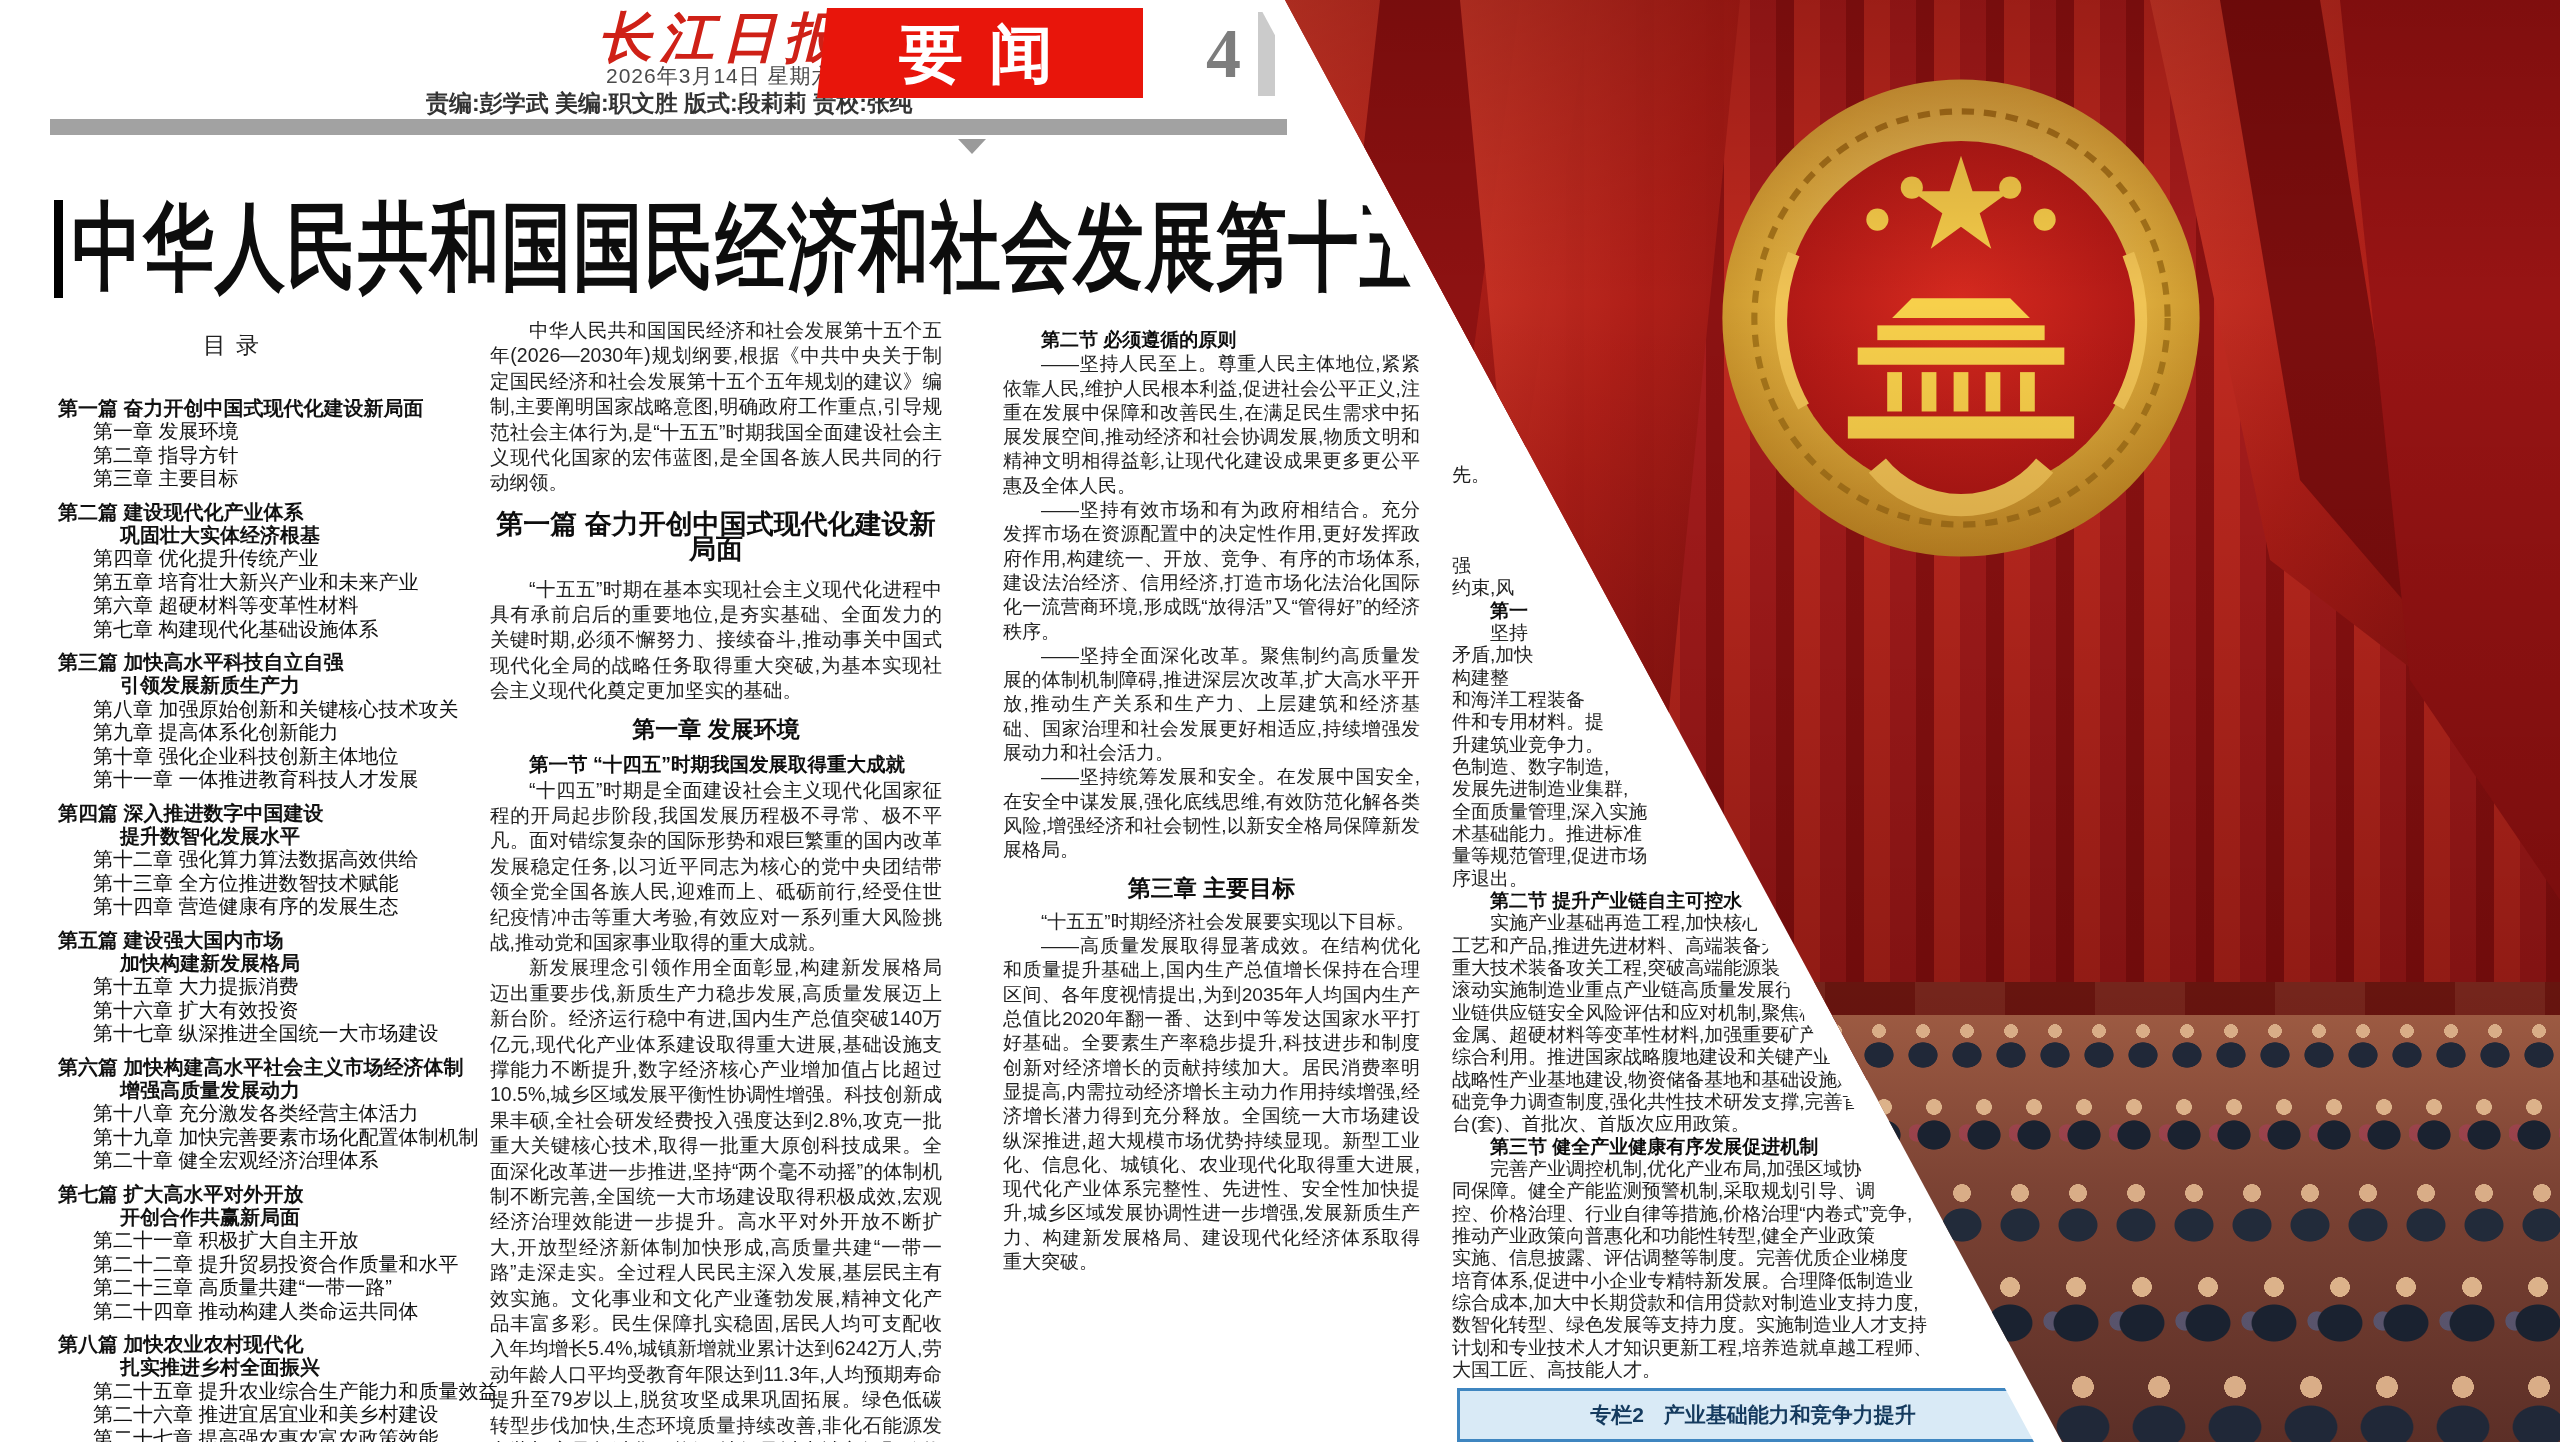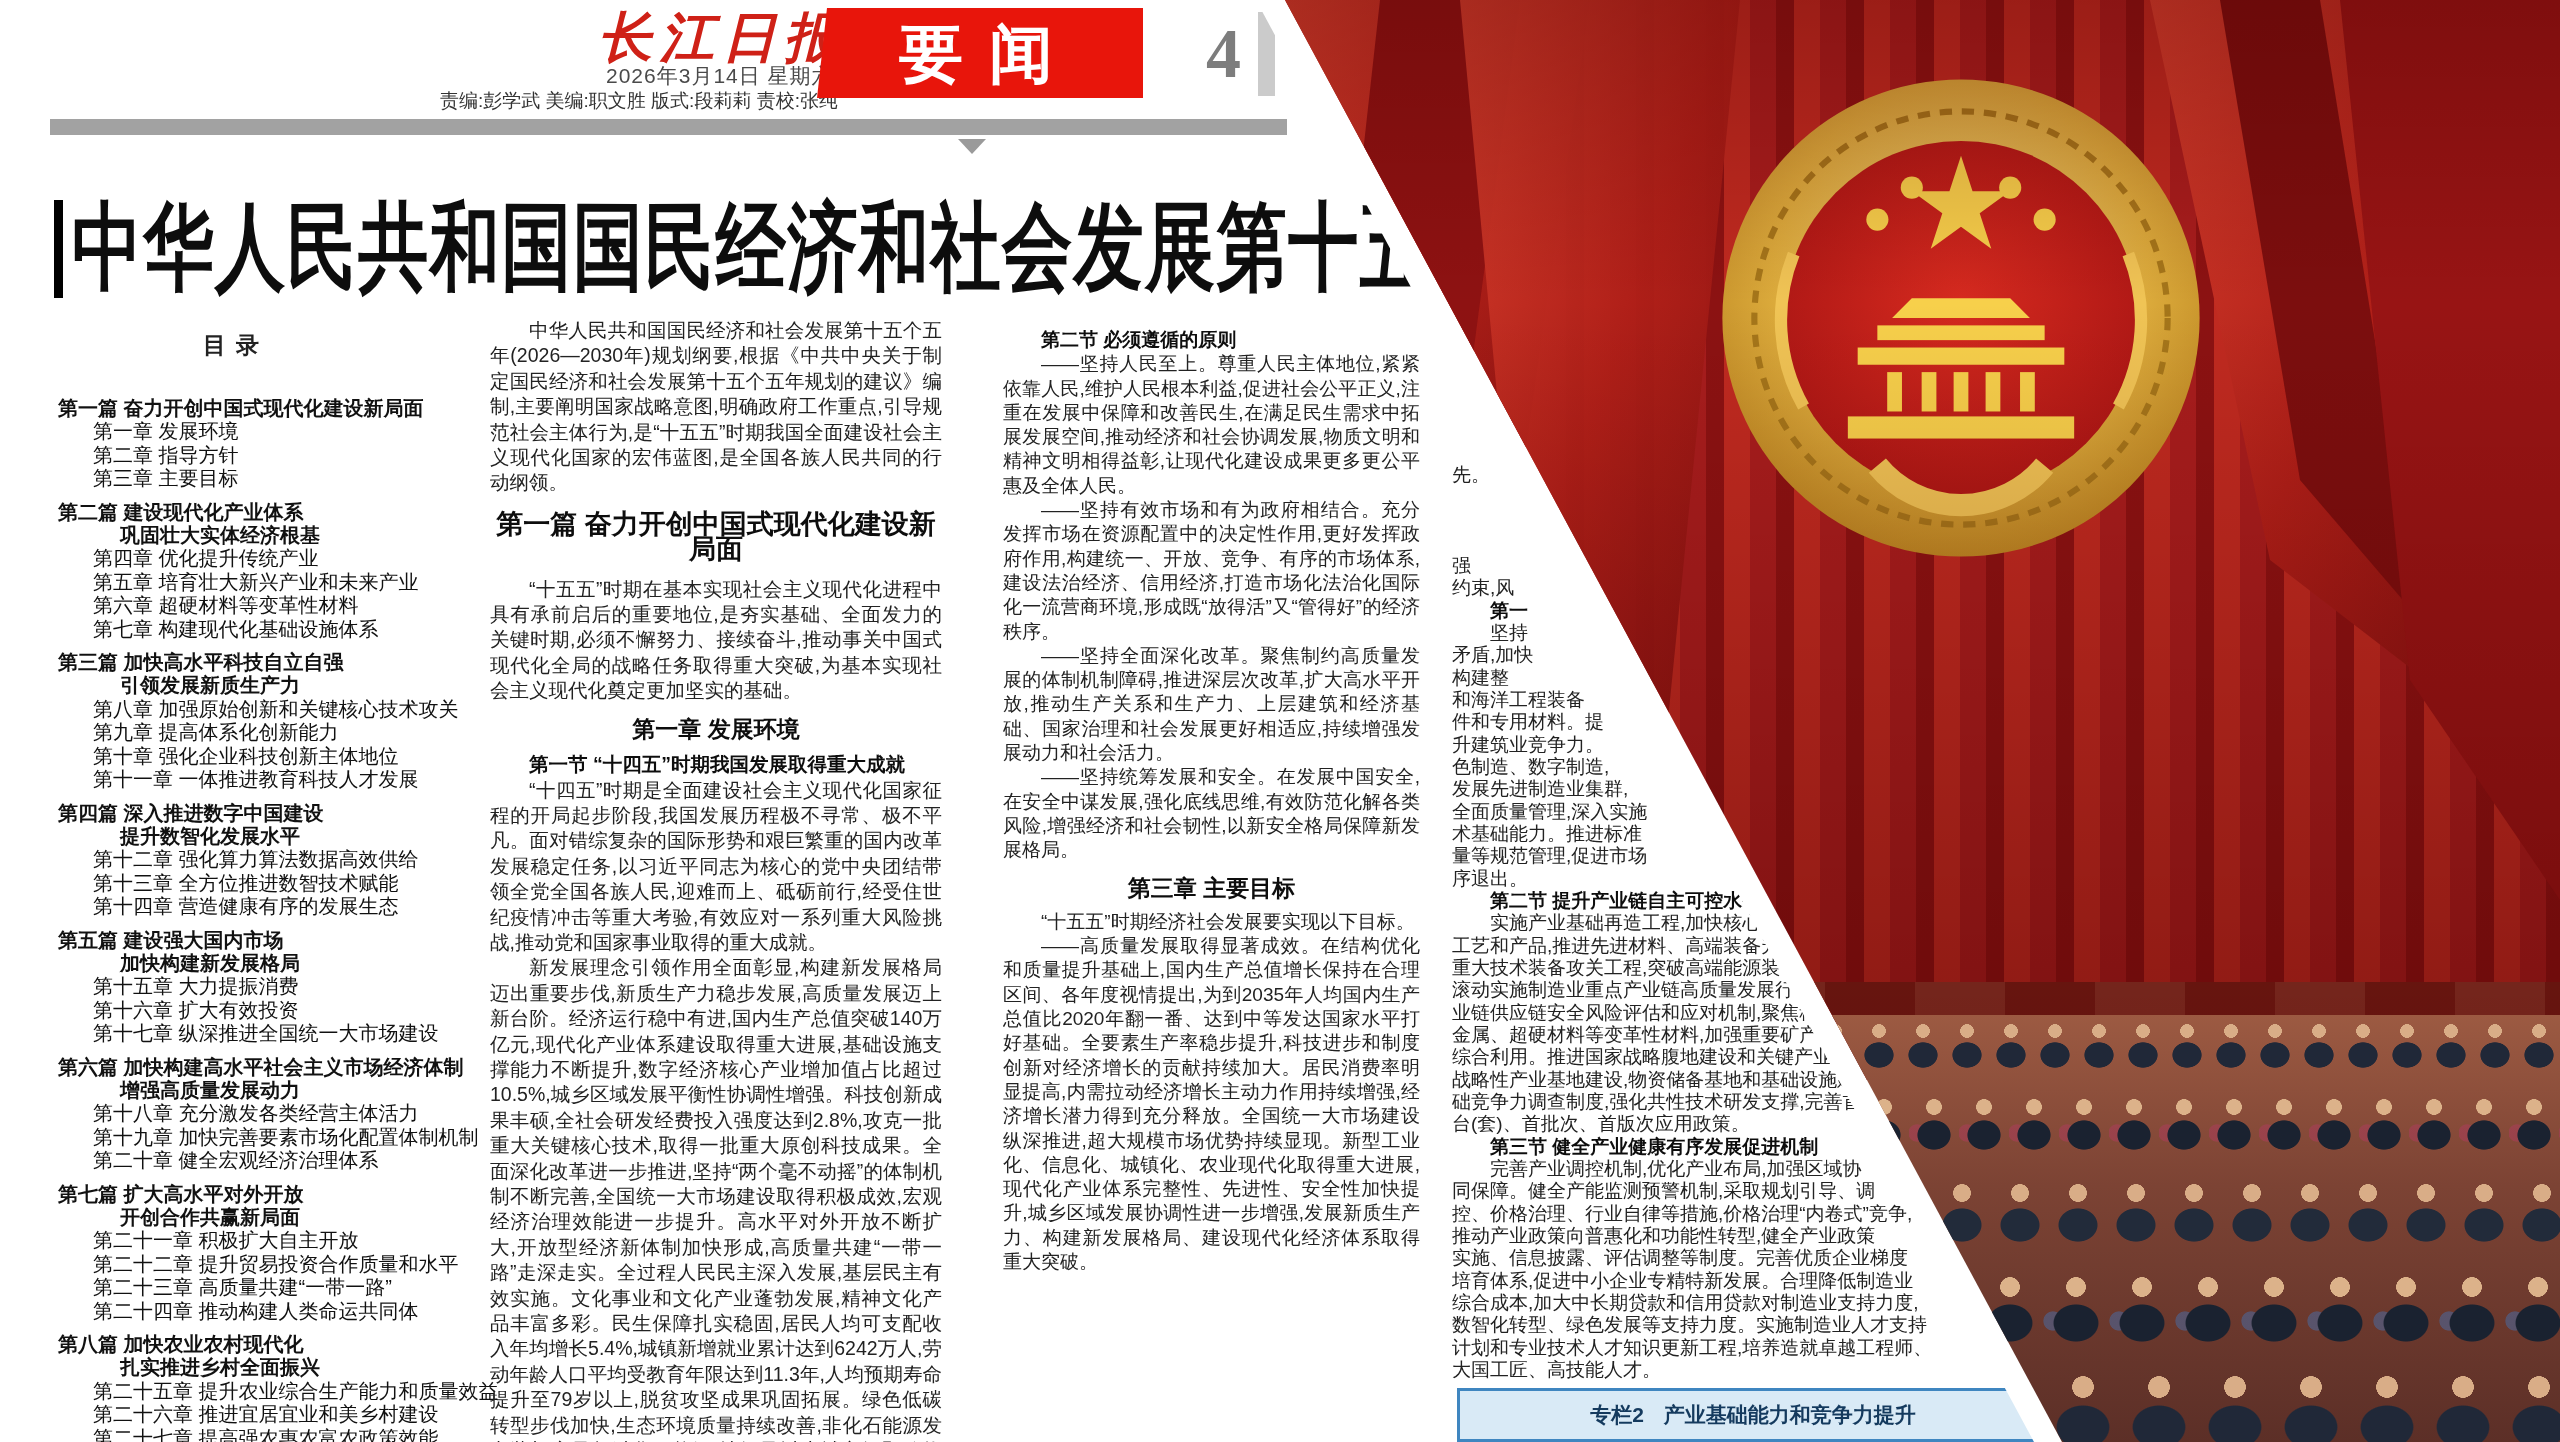--- a/index.html
+++ b/index.html
@@ -3,39 +3,39 @@
 <meta charset="utf-8">
 <style>
   html,body{margin:0;padding:0;}
   body{width:2560px;height:1442px;position:relative;overflow:hidden;background:#fff;
        font-family:"Liberation Sans","DejaVu Sans",sans-serif;color:#1a1a1a;}
   .abs{position:absolute;}
   
   .masthead{left:598px;top:2px;font-family:"Liberation Serif","DejaVu Serif",serif;
             font-size:54px;font-weight:bold;font-style:italic;color:#cf2117;letter-spacing:8px;white-space:nowrap;}
   .dateline{left:606px;top:62px;font-size:21px;color:#4a4a4a;letter-spacing:1px;white-space:nowrap;}
-  .editors{left:440px;top:88px;font-size:19px;color:#333;white-space:nowrap;}
+  .editors{left:426px;top:88px;font-size:23px;color:#333;white-space:nowrap;font-weight:bold;}
   .banner{left:817px;top:8px;width:326px;height:90px;background:#e8150b;
           clip-path:polygon(10px 0,100% 0,100% 100%,0 100%);}
   .banner span{display:block;text-align:center;font-size:64px;font-weight:bold;color:#fff;
                letter-spacing:26px;line-height:92px;padding-left:18px;}
   .pagenum{left:1206px;top:14px;font-family:"Liberation Serif","DejaVu Serif",serif;
            font-size:70px;font-weight:bold;color:#7d7d7d;}
   .vbar{left:1258px;top:12px;width:17px;height:84px;background:#cbcbcb;}
   .rule{left:50px;top:119px;width:1237px;height:16px;background:#a2a2a2;}
   .fold{left:958px;top:139px;width:0;height:0;border-left:14px solid transparent;
         border-right:14px solid transparent;border-top:15px solid #9a9a9a;}
   
   .hbar{left:54px;top:200px;width:9px;height:98px;background:#000;}
   .headline{left:72px;top:184px;width:2480px;font-family:"Liberation Serif","DejaVu Serif",serif;
             font-weight:bold;font-size:96px;color:#0d0d0d;white-space:nowrap;letter-spacing:2px;
             transform:scaleX(.73);transform-origin:left top;}
   
   .toc{left:34px;top:330px;width:404px;}
-  .toc-title{text-align:center;font-size:23px;font-weight:bold;letter-spacing:10px;margin:0 0 36px 0;color:#222;}
+  .toc-title{text-align:center;font-size:23px;font-weight:normal;letter-spacing:10px;margin:0 0 36px 0;color:#222;}
   .toc-item{font-size:20px;line-height:23.4px;white-space:nowrap;color:#111;}
   .toc-item.part{font-weight:bold;margin-top:10px;padding-left:24px;}
   .toc-item.part2{font-weight:bold;padding-left:86px;}
   .toc-item.ch{padding-left:59px;}
   
   .col{position:absolute;top:318px;height:1124px;overflow:hidden;text-align:justify;color:#222;}
   .col2{left:490px;width:452px;font-size:19.5px;line-height:25.4px;}
   .col3{left:1003px;width:417px;font-size:19px;line-height:24.3px;padding-top:10px;}
   .para{text-indent:2em;margin:0;}
   .h-part{font-size:27px;font-weight:bold;text-align:center;margin:16px 0 14px;text-indent:0;color:#0d0d0d;}

